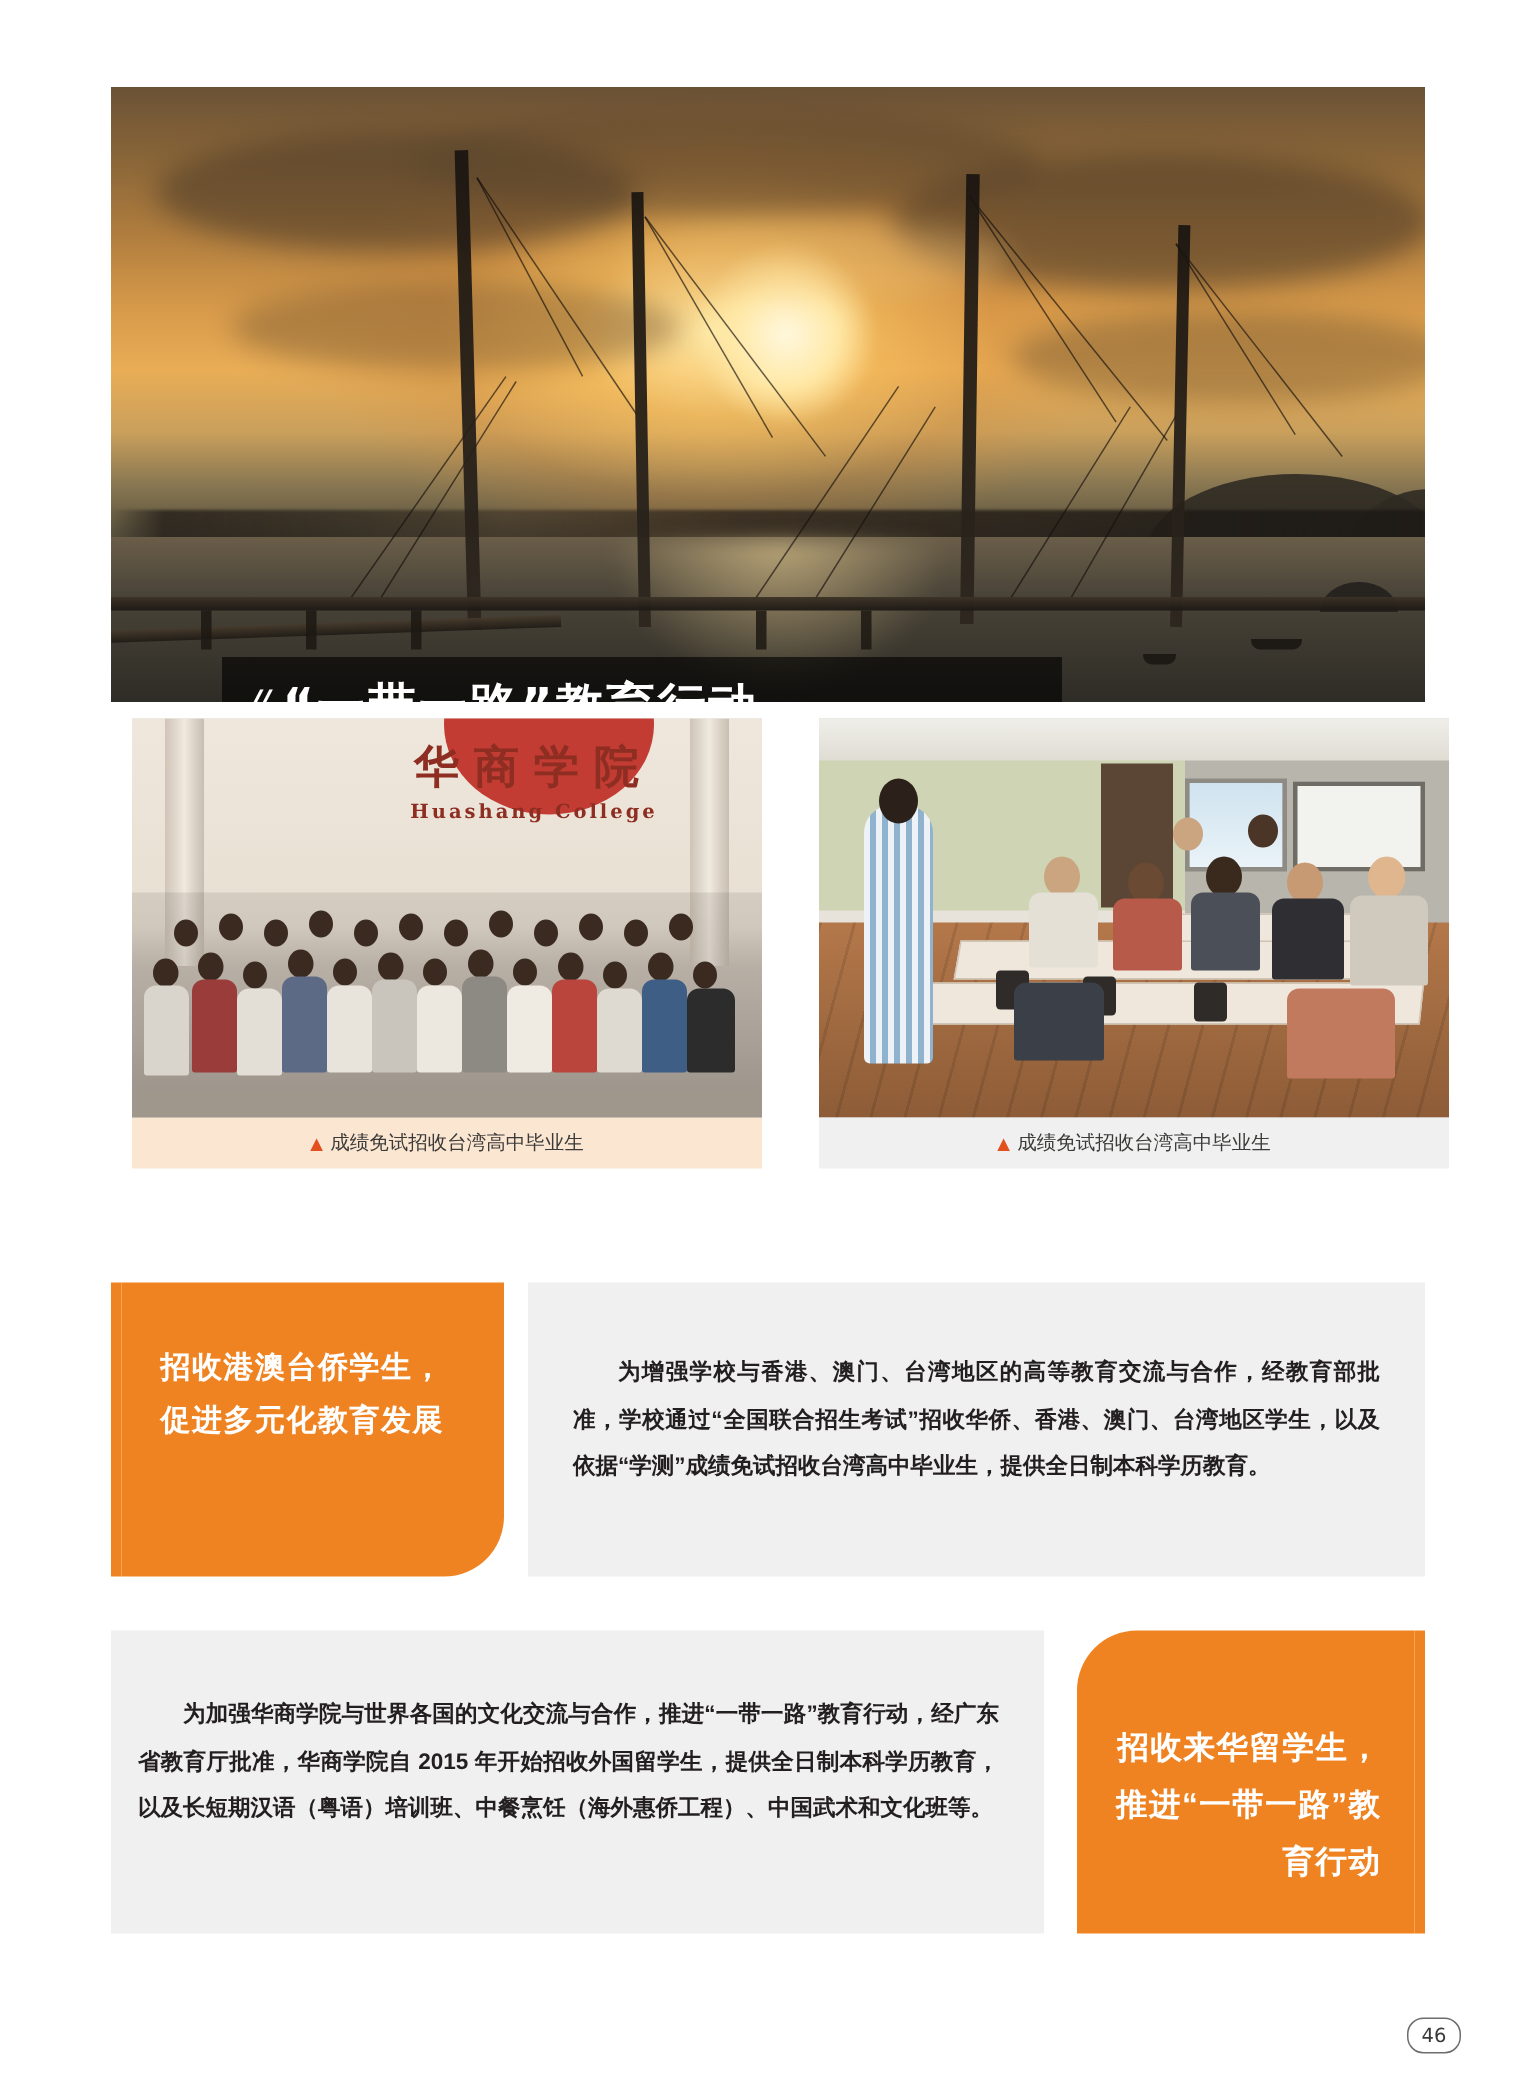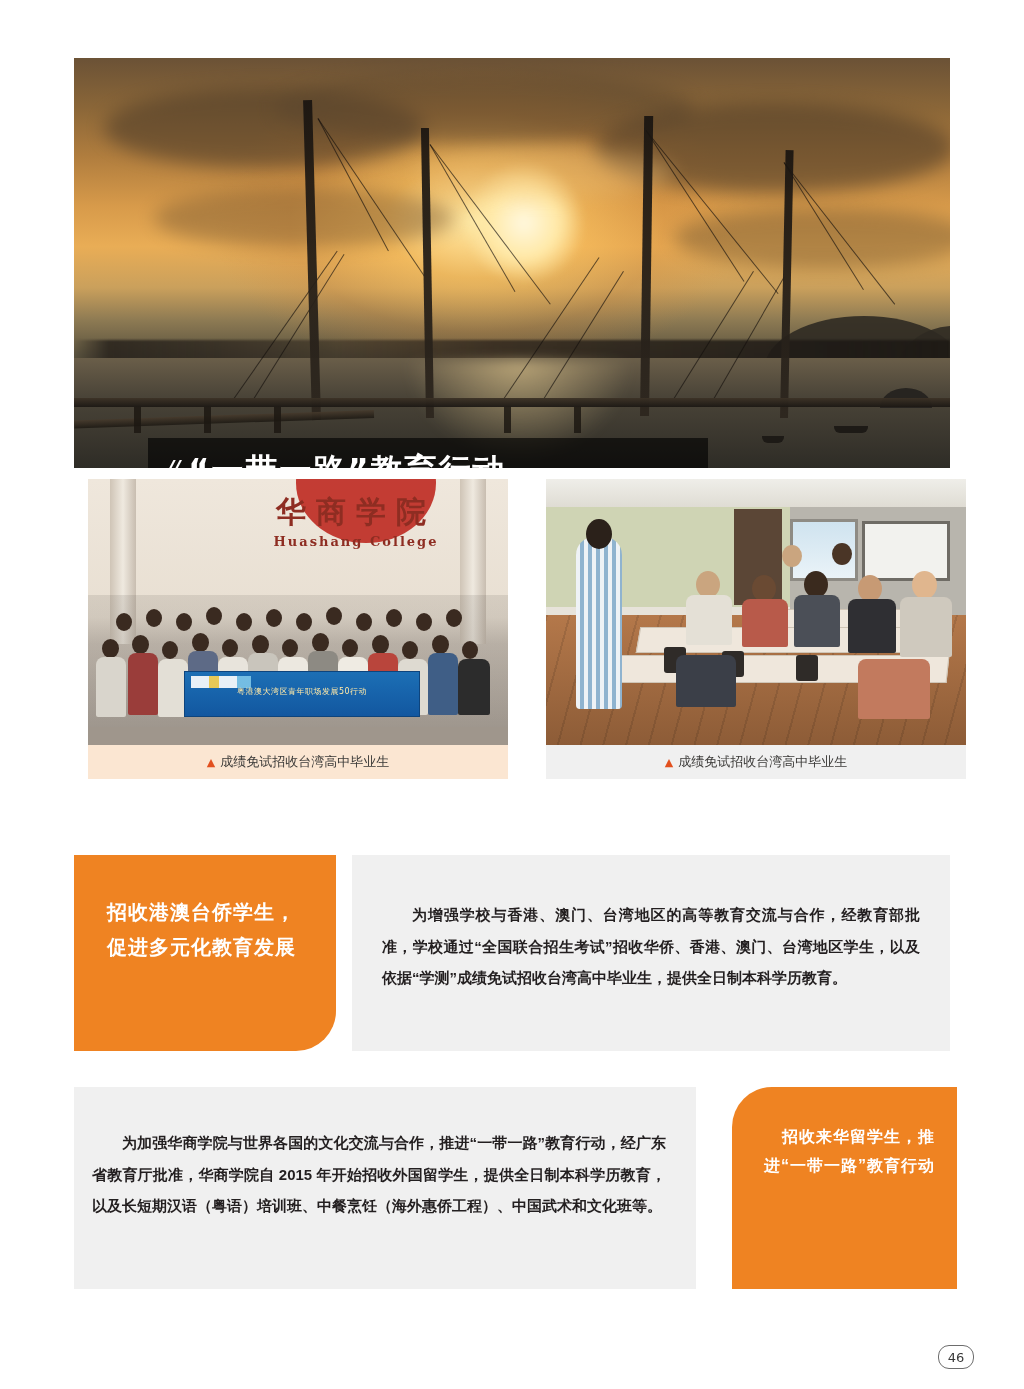--- a/index.html
+++ b/index.html
@@ -392,26 +392,25 @@
     padding: 40px 30px 0 18px;
     font-size: 15px;
     line-height: 2.1;
     text-align: justify;
   }
   .sec2-orange {
     position: absolute;
     left: 718px; top: 1087px;
     width: 225px; height: 202px;
     border-radius: 40px 0 0 0;
-    padding: 36px 22px 0 22px;
-    font-size: 16px;
+    padding: 60px 22px 0 22px;
+    font-size: 21px;
     line-height: 1.8;
     letter-spacing: 1px;
     text-align: right;
-    margin-left: 14px;
   }
   .sec2-bar {
     position: absolute;
     left: 943px; top: 1087px;
     width: 7px; height: 202px;
     background: #ef8322;
   }
 
   
   .pageno {
@@ -526,24 +525,20 @@
       <div class="body-blob" style="left:100px; top:56px; width:30px; height:64px; background:#5d6a86;"></div>
       <div class="body-blob" style="left:130px; top:62px; width:30px; height:58px; background:#e8e4dc;"></div>
       <div class="body-blob" style="left:160px; top:58px; width:30px; height:62px; background:#c9c5bc;"></div>
       <div class="body-blob" style="left:190px; top:62px; width:30px; height:58px; background:#ece8e0;"></div>
       <div class="body-blob" style="left:220px; top:56px; width:30px; height:64px; background:#8d8a83;"></div>
       <div class="body-blob" style="left:250px; top:62px; width:30px; height:58px; background:#efebe3;"></div>
       <div class="body-blob" style="left:280px; top:58px; width:30px; height:62px; background:#b9453c;"></div>
       <div class="body-blob" style="left:310px; top:64px; width:30px; height:56px; background:#dedad1;"></div>
       <div class="body-blob" style="left:340px; top:58px; width:30px; height:62px; background:#3f5e86;"></div>
       <div class="body-blob" style="left:370px; top:64px; width:32px; height:56px; background:#2c2c2c;"></div>
-      <div class="ph1-banner">
-        <div class="ph1-banner-logos"></div>
-        <div class="ph1-banner-text">粤港澳大湾区青年职场发展50行动</div>
-      </div>
     </div>
     <div class="ph1-floor"></div>
   </div>
   <div class="cap cap-left">
     <span class="tri">▲</span>
     <span>成绩免试招收台湾高中毕业生</span>
   </div>
 </div>
 
 <div class="photo-card photo-right">

